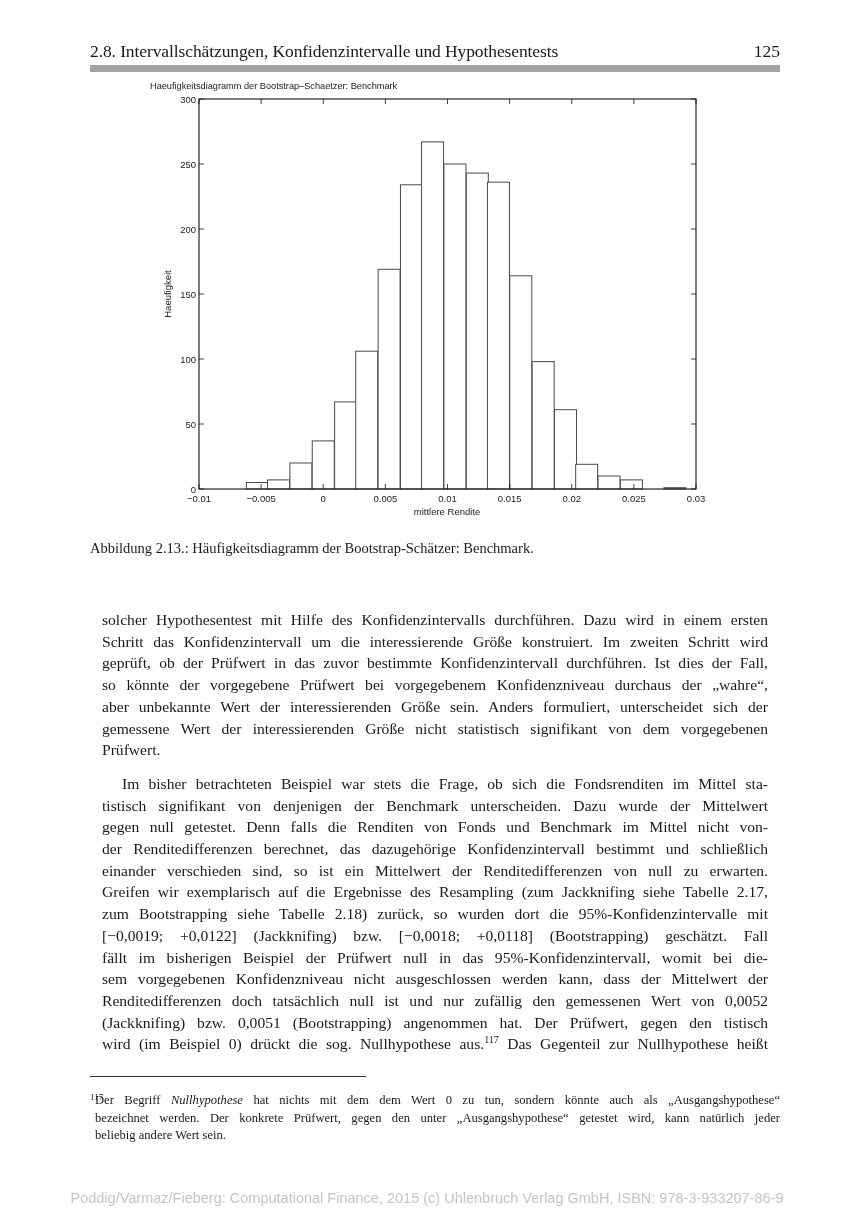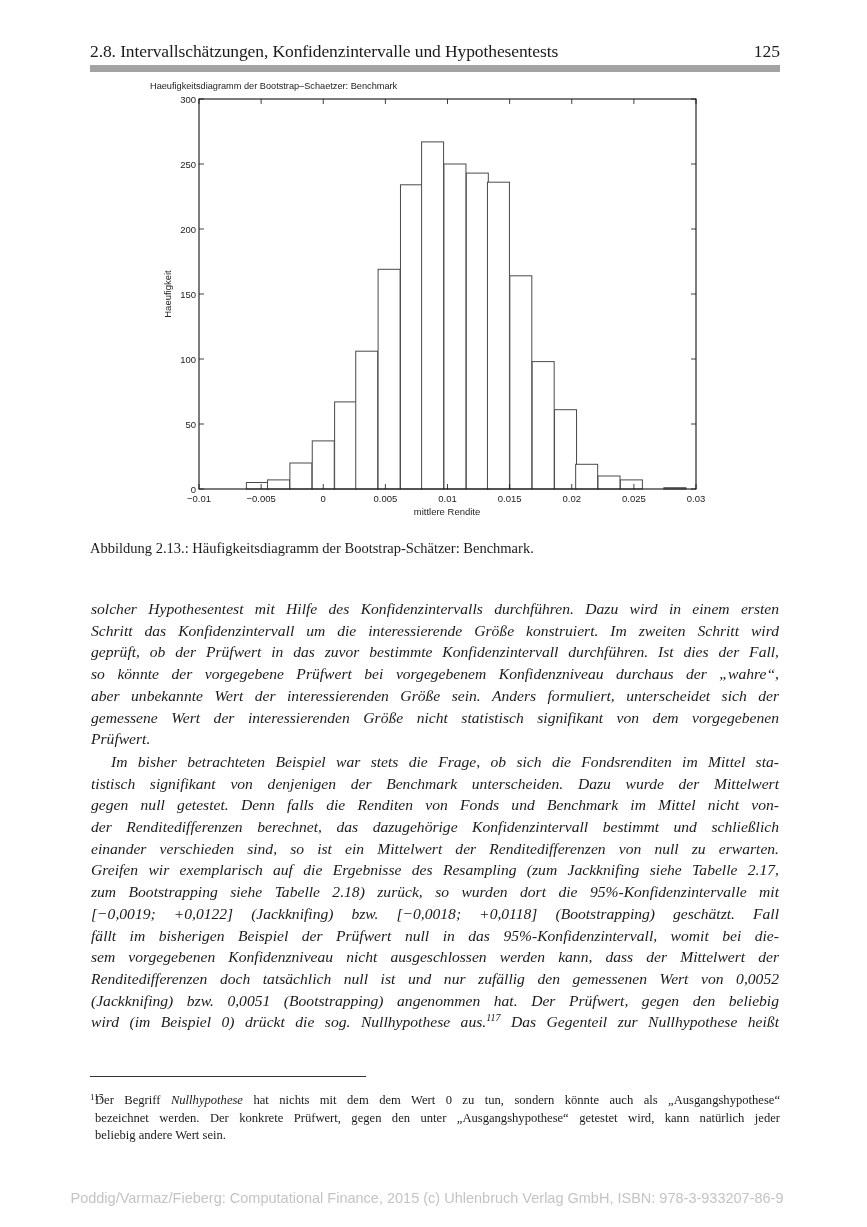--- a/index.html
+++ b/index.html
@@ -5,21 +5,21 @@
   html, body { margin: 0; padding: 0; background: #ffffff; }
   body { width: 867px; height: 1227px; position: relative; overflow: hidden; font-family: "Liberation Serif", serif; color: #1a1a1a; }
   .running-head { position: absolute; left: 90px; top: 41px; width: 690px; height: 24px; border-bottom: 7px solid #a3a3a3; }
   .running-head .title { position: absolute; left: 0; top: 0; font-size: 17.5px; letter-spacing: -0.1px; }
   .running-head .page-no { position: absolute; right: 0; top: 0; font-size: 17.5px; }
   .figure { position: absolute; left: 150px; top: 78px; width: 580px; height: 445px; }
   .chart-title { position: absolute; left: 0; width: 600px; top: 3px; font-family: "Liberation Sans", sans-serif; font-size: 9.2px; color: #222; }
   svg text { font-family: "Liberation Sans", sans-serif; }
   .caption { position: absolute; left: 90px; top: 540px; font-size: 14.5px; }
   .body-text { position: absolute; left: 90px; top: 597px; width: 690px; font-size: 15.6px; line-height: 21.7px; text-align: justify; }
-  .body-text p { margin: 1px; font-style: italic; }
+  .body-text p { margin: 12px; }
   .body-text .line { display: block; text-align: justify; text-align-last: justify; white-space: nowrap; }
   .body-text .line.last { text-align-last: left; }
   sup { font-size: 10px; line-height: 0; vertical-align: 6px; }
   .footnote-rule { position: absolute; left: 90px; top: 1076px; width: 276px; border-top: 1px solid #333; }
   .footnote { position: absolute; left: 90px; top: 1092px; width: 690px; font-size: 12.6px; line-height: 17.5px; }
   .footnote .fn-num { position: absolute; left: 0; top: -3px; font-size: 9px; }
   .footnote .fn-body { margin-left: 5px; }
   .footnote .fn-line { display: block; white-space: nowrap; text-align: justify; text-align-last: justify; }
   .footnote .fn-line.last { text-align-last: left; }
   .watermark { position: absolute; left: 0; width: 854px; top: 1190px; text-align: center; font-family: "Liberation Sans", sans-serif; font-size: 14.5px; color: #c4c4c4; }
@@ -129,21 +129,21 @@
       <span class="line">tistisch signifikant von denjenigen der Benchmark unterscheiden. Dazu wurde der Mittelwert</span>
       <span class="line">gegen null getestet. Denn falls die Renditen von Fonds und Benchmark im Mittel nicht von-</span>
       <span class="line">der Renditedifferenzen berechnet, das dazugehörige Konfidenzintervall bestimmt und schließlich</span>
       <span class="line">einander verschieden sind, so ist ein Mittelwert der Renditedifferenzen von null zu erwarten.</span>
       <span class="line">Greifen wir exemplarisch auf die Ergebnisse des Resampling (zum Jackknifing siehe Tabelle 2.17,</span>
       <span class="line">zum Bootstrapping siehe Tabelle 2.18) zurück, so wurden dort die 95%-Konfidenzintervalle mit</span>
       <span class="line">[−0,0019; +0,0122] (Jackknifing) bzw. [−0,0018; +0,0118] (Bootstrapping) geschätzt. Fall</span>
       <span class="line">fällt im bisherigen Beispiel der Prüfwert null in das 95%-Konfidenzintervall, womit bei die-</span>
       <span class="line">sem vorgegebenen Konfidenzniveau nicht ausgeschlossen werden kann, dass der Mittelwert der</span>
       <span class="line">Renditedifferenzen doch tatsächlich null ist und nur zufällig den gemessenen Wert von 0,0052</span>
-      <span class="line">(Jackknifing) bzw. 0,0051 (Bootstrapping) angenommen hat. Der Prüfwert, gegen den beliebig</span>
+      <span class="line">(Jackknifing) bzw. 0,0051 (Bootstrapping) angenommen hat. Der Prüfwert, gegen den tistisch</span>
       <span class="line"><span>wird (im Beispiel 0) drückt die sog. Nullhypothese aus.</span><sup>117</sup><span> Das Gegenteil zur Nullhypothese heißt</span></span>
     </p>
 </div>
 
 <div class="footnote-rule"></div>
 
 <div class="footnote">
   <span class="fn-num">117</span>
   <div class="fn-body">
     <span class="fn-line"><span>Der Begriff </span><i>Nullhypothese</i><span> hat nichts mit dem dem Wert 0 zu tun, sondern könnte auch als „Ausgangshypothese“</span></span>

